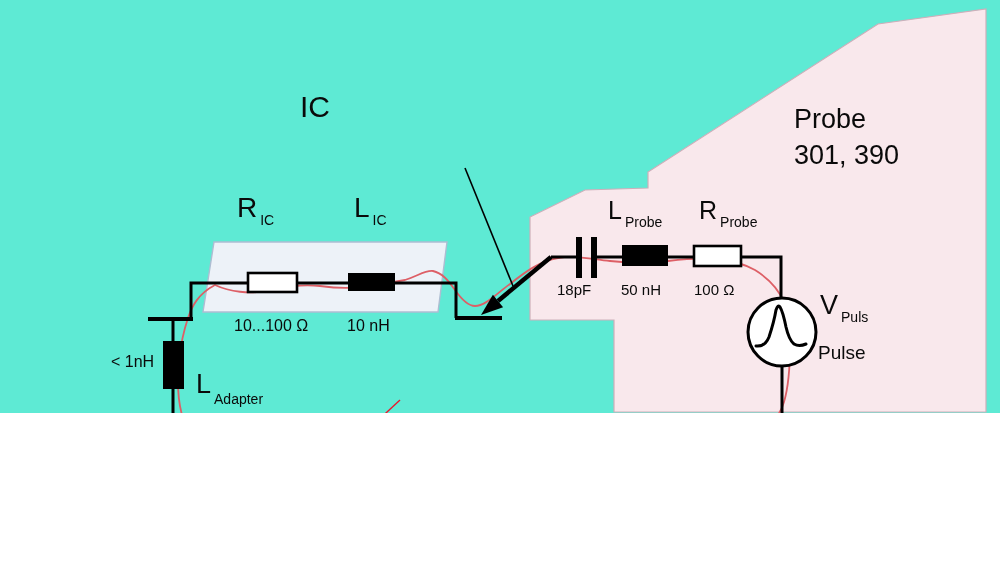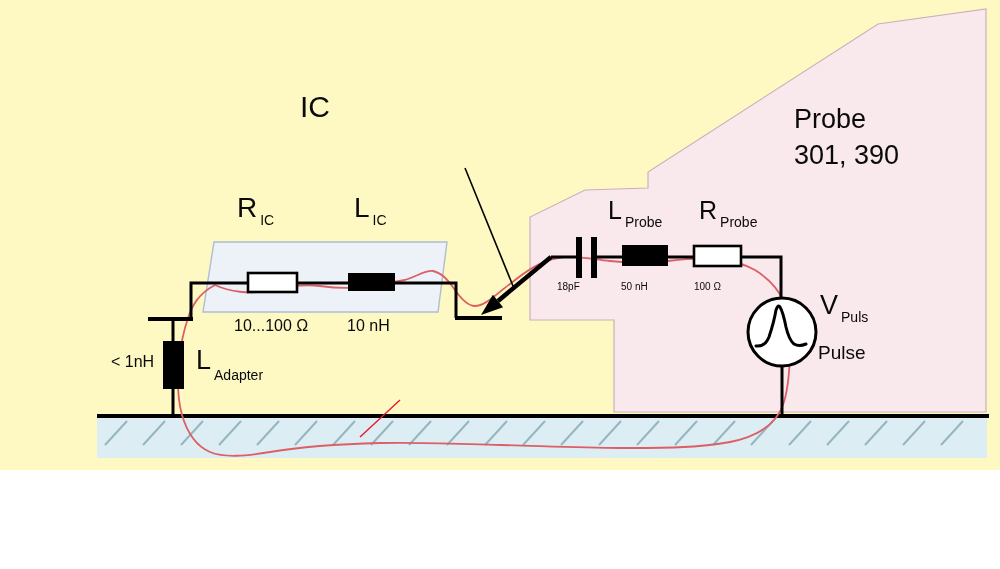--- a/index.html
+++ b/index.html
@@ -1,30 +1,30 @@
 <!DOCTYPE html>
 <html><head>
 <meta charset="utf-8">
 <style>
   html,body{margin:0;padding:0;background:#ffffff;}
   #stage{
-    position:relative;width:1000px;height:470px;background:#fef9c3;overflow:hidden;
+    position:relative;width:1000px;height:413px;background:#5eead4;overflow:hidden;
     font-family:"Liberation Sans", sans-serif;color:#000;
   }
   #stage svg{position:absolute;left:0;top:0;}
   .lbl{position:absolute;white-space:nowrap;color:#0a0a0a;}
   .title{font-size:30px;}
   .probe-title{font-size:27px;line-height:36px;}
   .pin{font-size:21px;}
   .clabel{font-size:28px;}
   .clabel.md{font-size:25px;}
   .clabel .sub{font-size:14px;margin-left:3px;vertical-align:-8px;}
   .clabel .sub.low{vertical-align:-11px;}
   .val{font-size:16px;}
-  .val.sm{font-size:10px;text-align:right;}
+  .val.sm{font-size:15px;text-align:right;}
   .desc{font-size:19px;line-height:25px;}
   .red-lbl{font-size:16px;}
   .gnd-lbl{font-size:29px;}
 </style>
 </head>
 <body>
 
 <div id="stage">
 
   <svg width="1000" height="569" viewBox="0 0 1000 569">
@@ -115,21 +115,21 @@
   </div>
   <div class="lbl clabel md" style="left:699px;top:196px;">
     <span>R</span><span class="sub">Probe</span>
   </div>
   <div class="lbl clabel" style="left:820px;top:290px;font-size:27px;">
     <span>V</span><span class="sub">Puls</span>
   </div>
   <div class="lbl desc" style="left:818px;top:340px;">
     <div>Pulse</div>
   </div>
-  <div class="lbl clabel" style="left:196px;top:345px;font-size:27px;">
+  <div class="lbl clabel" style="left:196px;top:369px;font-size:27px;">
     <span>L</span><span class="sub low">Adapter</span>
   </div>
 
   <div class="lbl val" style="left:234px;top:317px;">10...100 Ω</div>
   <div class="lbl val" style="left:347px;top:317px;">10 nH</div>
   <div class="lbl val" style="left:111px;top:353px;">&lt; 1nH</div>
   <div class="lbl val sm" style="left:557px;top:281px;">18pF</div>
   <div class="lbl val sm" style="left:621px;top:281px;">50 nH</div>
   <div class="lbl val sm" style="left:694px;top:281px;">100 Ω</div>
 

